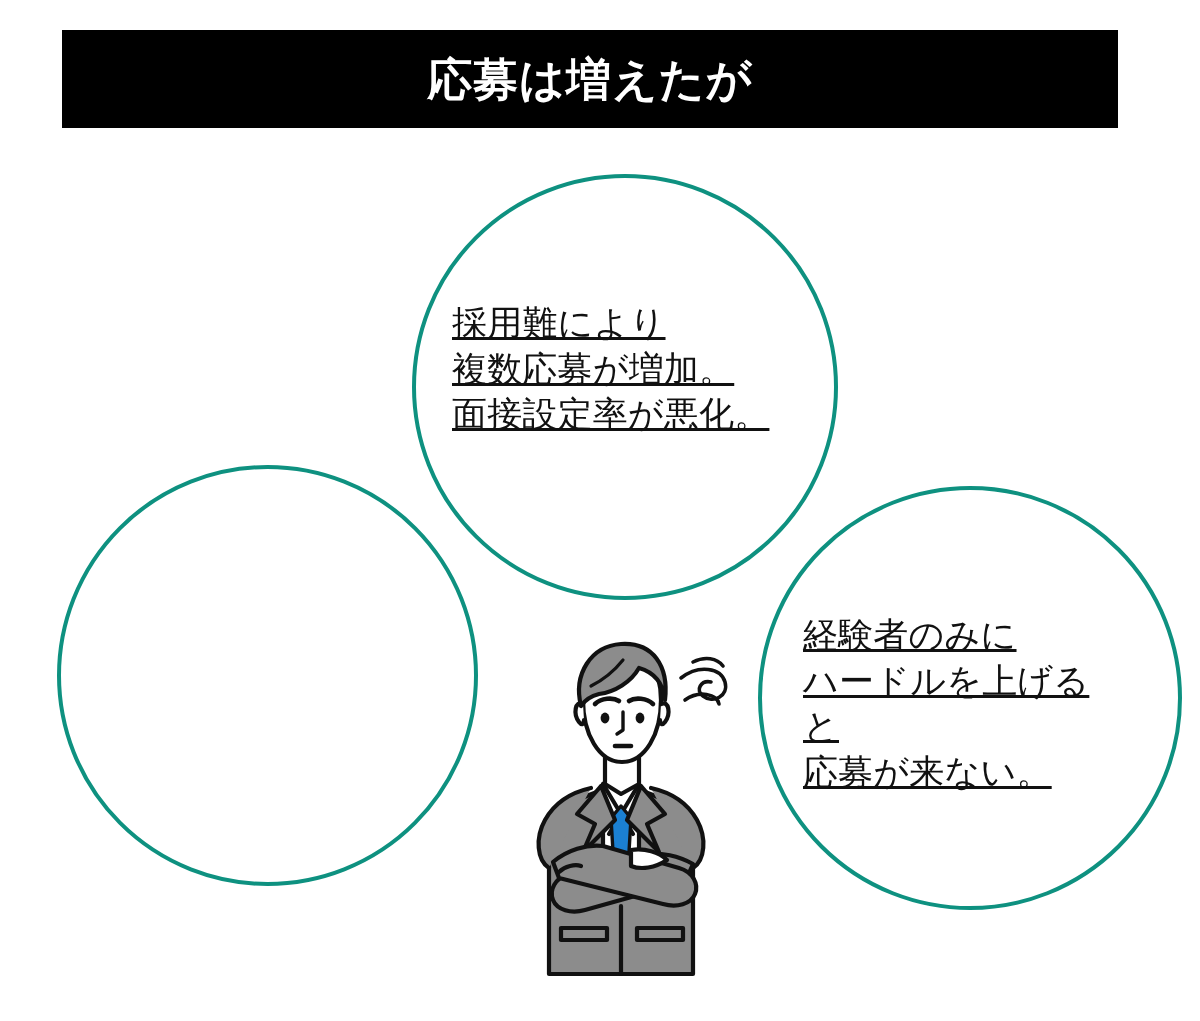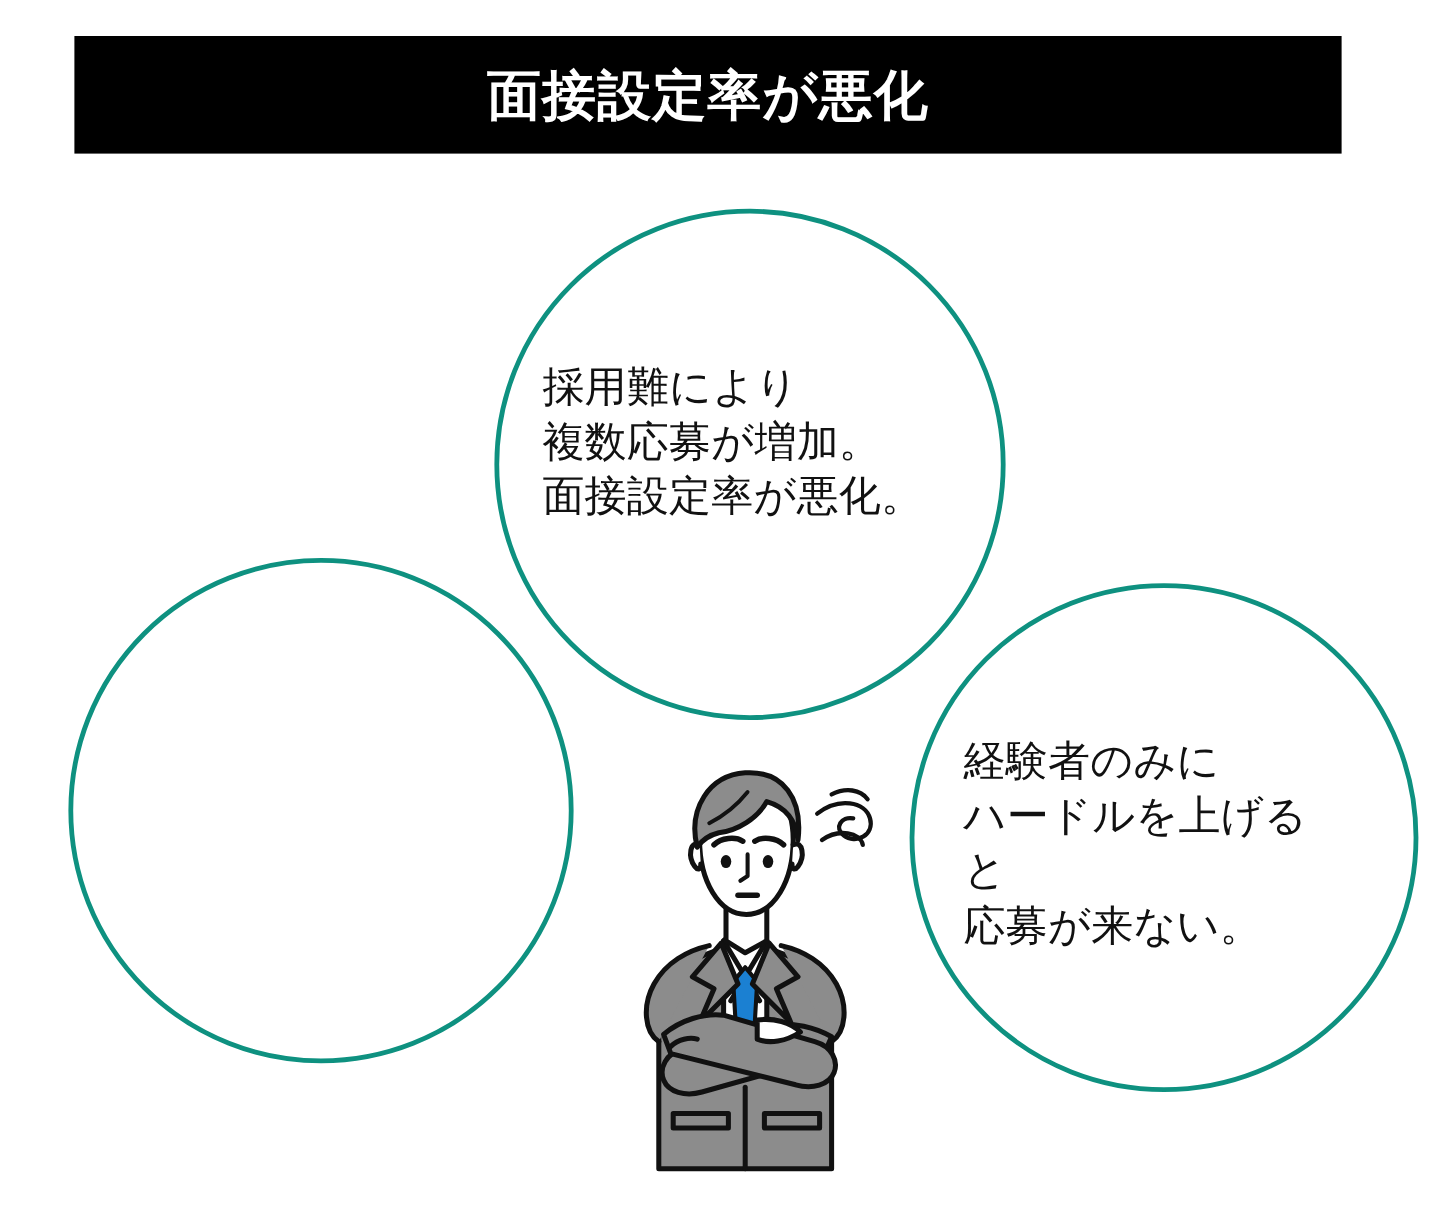--- a/index.html
+++ b/index.html
@@ -49,20 +49,21 @@
     box-sizing: border-box;
     background: transparent;
   }
   .circle-text {
     position: absolute;
     color: #111111;
     font-size: 35px;
     line-height: 1.30;
     white-space: pre-line;
     letter-spacing: 0.005em;
+    text-decoration: underline;
   }
 
   #circle-top {
     left: 412px;
     top: 174px;
     width: 426px;
     height: 426px;
   }
   #circle-top-text {
     left: 452px;
@@ -110,21 +111,21 @@
     width: 100%;
     height: 100%;
   }
 </style>
 </head>
 <body>
 
 <div id="slide">
 
   <div id="title-banner">
-    <div id="title-text">面接設定率が悪化</div>
+    <div id="title-text">応募は増えたが</div>
   </div>
 
   <div id="circle-top" class="circle"></div>
   <div id="circle-top-text" class="circle-text">採用難により
 複数応募が増加。
 面接設定率が悪化。</div>
 
   <div id="circle-left" class="circle"></div>
 
   <div id="circle-right" class="circle"></div>

